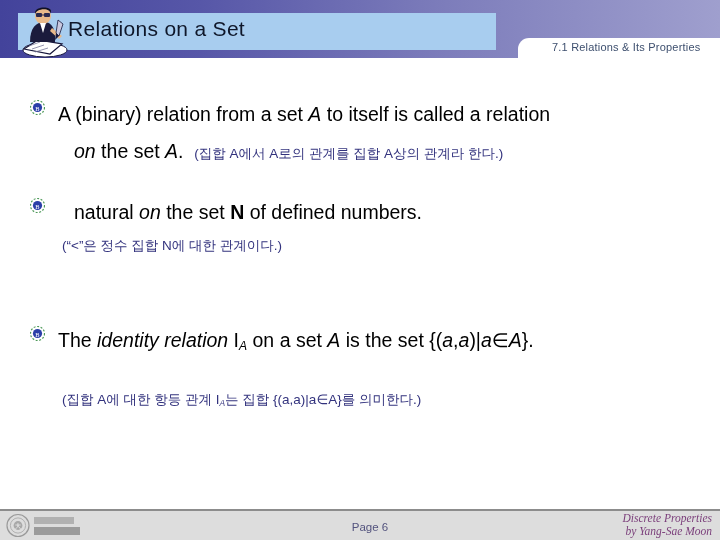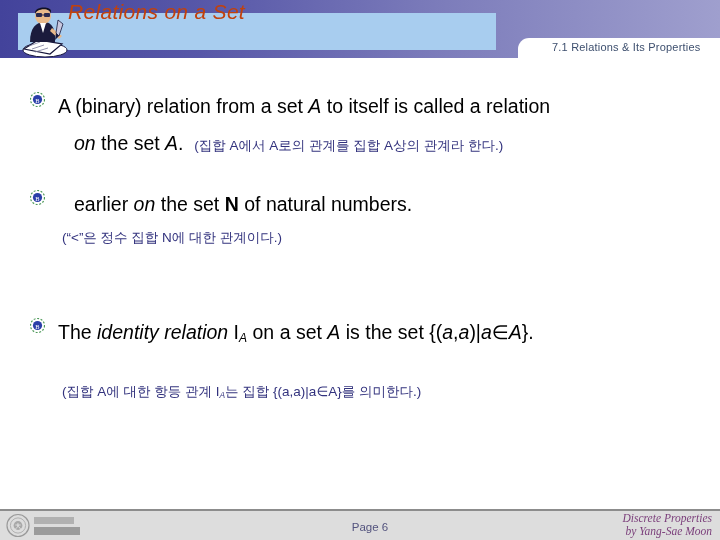--- a/index.html
+++ b/index.html
@@ -23,27 +23,26 @@
     background: linear-gradient(to right, #43439b 0%, #5757a8 28%, #7d7dbb 62%, #9f9fce 100%);
   }
   .title-plate {
     position: absolute;
     left: 18px; top: 13px;
     width: 478px; height: 37px;
     background: #a8cdef;
   }
   .title-text {
     position: absolute;
-    left: 68px; top: 0;
+    left: 68px; top: 17px;
     width: 420px;
     font-size: 21px;
-    color: #c2410c;
+    color: #0f172a;
     letter-spacing: 0.3px;
     white-space: nowrap;
-    font-style: italic;
   }
   .writer-icon {
     position: absolute;
     left: 14px; top: 2px;
     width: 60px; height: 58px;
   }
   .section-tab {
     position: absolute;
     left: 518px; top: 38px;
     width: 202px; height: 22px;
@@ -53,21 +52,21 @@
   .section-tab-text {
     position: absolute;
     left: 552px; top: 41px;
     font-size: 11px;
     color: #3d4f6e;
     white-space: nowrap;
     letter-spacing: 0.2px;
   }
 
   
-  .content { position: absolute; left: 0; top: 66px; width: 720px; height: 402px; }
+  .content { position: absolute; left: 0; top: 74px; width: 720px; height: 402px; }
 
   .bullet-block { position: absolute; }
   .bullet-icon {
     position: absolute;
     left: 0px; top: 4px;
     width: 15px; height: 15px;
   }
   .blk-text {
     position: absolute;
     left: 28px; top: 0;
@@ -183,21 +182,21 @@
   <div class="bullet-block" style="left:30px; top:120px;">
     <span class="bullet-icon">
       <svg width="15" height="15" viewBox="0 0 15 15" xmlns="http://www.w3.org/2000/svg">
         <circle cx="7.5" cy="7.5" r="7" fill="none" stroke="#4f9a5a" stroke-width="1.2" stroke-dasharray="2 1.6"></circle>
         <circle cx="7.5" cy="7.5" r="4.6" fill="#2b3fa8"></circle>
         <text x="7.5" y="10.6" font-size="6.4" fill="#ffffff" text-anchor="middle" font-family="Liberation Serif, serif">B</text>
       </svg>
     </span>
     <div class="blk-text">
       <div class="line-en indent">
-        <span>earlier </span><i class="it">on</i><span> the set </span><b>N</b><span> of natural numbers.</span>
+        <span>natural </span><i class="it">on</i><span> the set </span><b>N</b><span> of defined numbers.</span>
       </div>
       <div class="kr-line" style="margin-left:4px;">
         <span>(“&lt;”은 정수 집합 N에 대한 관계이다.)</span>
       </div>
     </div>
   </div>
 
   <div class="bullet-block" style="left:30px; top:248px;">
     <span class="bullet-icon">
       <svg width="15" height="15" viewBox="0 0 15 15" xmlns="http://www.w3.org/2000/svg">

